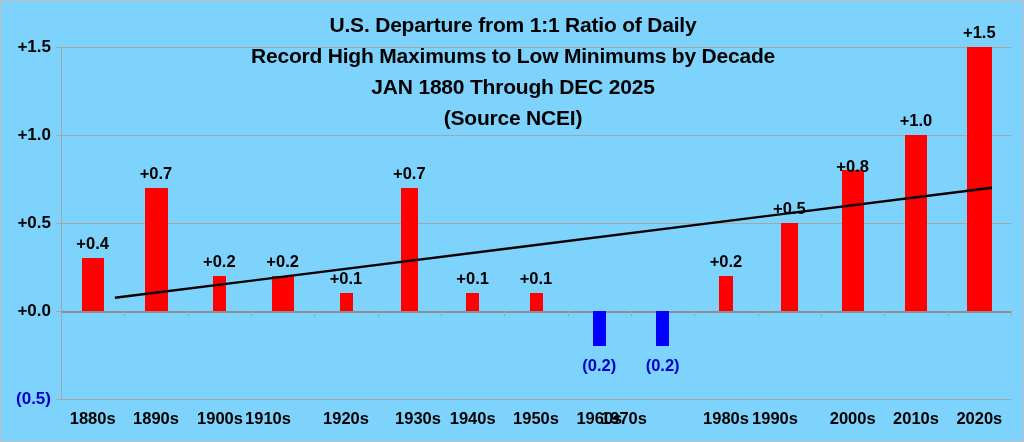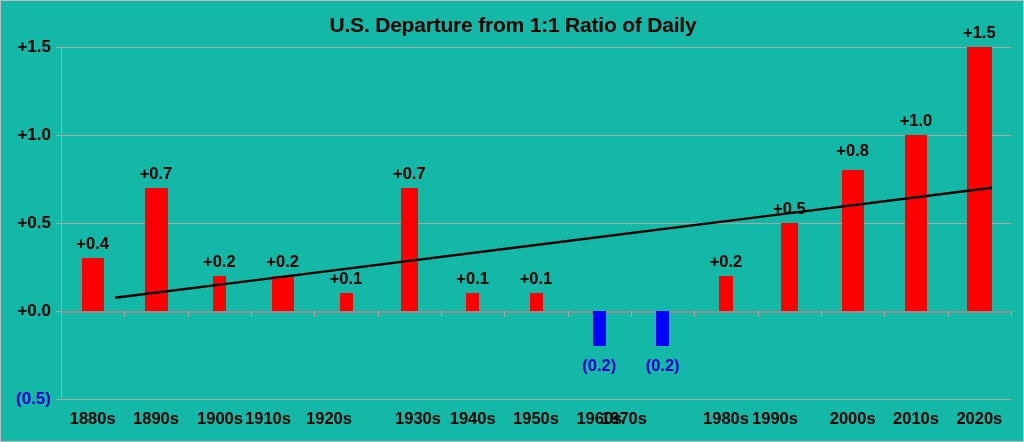--- a/index.html
+++ b/index.html
@@ -7,21 +7,21 @@
     padding: 0;
     background: #ffffff;
   }
   body {
     font-family: "Liberation Sans", sans-serif;
   }
   #chart-root {
     position: relative;
     width: 1024px;
     height: 442px;
-    background: #14b8a6;
+    background: #7dd3fc;
     border: 1px solid #bfbfbf;
     box-sizing: border-box;
     overflow: hidden;
   }
   
   .chart-title {
     position: absolute;
     left: 0;
     top: 8px;
     width: 1024px;
@@ -133,20 +133,23 @@
     z-index: 4;
   }
 </style>
 </head>
 <body>
 
 <div id="chart-root">
 
   <div class="chart-title">
     <div class="tline">U.S. Departure from 1:1 Ratio of Daily</div>
+    <div class="tline">Record High Maximums to Low Minimums by Decade</div>
+    <div class="tline">JAN 1880 Through DEC 2025</div>
+    <div class="tline">(Source NCEI)</div>
   </div>
 
   <div id="y-labels">
       <div class="ylabel" style="top: 46px; right: 972px;">+1.5</div>
       <div class="ylabel" style="top: 134px; right: 972px;">+1.0</div>
       <div class="ylabel" style="top: 222px; right: 972px;">+0.5</div>
       <div class="ylabel" style="top: 310px; right: 972px;">+0.0</div>
       <div class="ylabel neg" style="top: 398px; right: 972px;">(0.5)</div>
     </div>
 
@@ -207,31 +210,31 @@
       <div class="bar-label" style="left: 218.333px; top: 250.8px;">+0.2</div>
       <div class="bar-label" style="left: 281.667px; top: 250.8px;">+0.2</div>
       <div class="bar-label" style="left: 345px; top: 268.4px;">+0.1</div>
       <div class="bar-label" style="left: 408.333px; top: 162.8px;">+0.7</div>
       <div class="bar-label" style="left: 471.667px; top: 268.4px;">+0.1</div>
       <div class="bar-label" style="left: 535px; top: 268.4px;">+0.1</div>
       <div class="bar-label neg" style="left: 598.333px; top: 355.2px;">(0.2)</div>
       <div class="bar-label neg" style="left: 661.667px; top: 355.2px;">(0.2)</div>
       <div class="bar-label" style="left: 725px; top: 250.8px;">+0.2</div>
       <div class="bar-label" style="left: 788.333px; top: 198px;">+0.5</div>
-      <div class="bar-label" style="left: 851.667px; top: 140px;">+0.8</div>
+      <div class="bar-label" style="left: 851.667px; top: 156px;">+0.8</div>
       <div class="bar-label" style="left: 915px; top: 110px;">+1.0</div>
       <div class="bar-label" style="left: 978.333px; top: 22px;">+1.5</div>
     </div>
 
   <div id="x-labels">
       <div class="xlabel" style="left: 91.6667px;">1880s</div>
       <div class="xlabel" style="left: 155px;">1890s</div>
       <div class="xlabel" style="left: 219px;">1900s</div>
       <div class="xlabel" style="left: 267px;">1910s</div>
-      <div class="xlabel" style="left: 328px;">1920s</div>
+      <div class="xlabel" style="left: 345px;">1920s</div>
       <div class="xlabel" style="left: 417px;">1930s</div>
       <div class="xlabel" style="left: 471.667px;">1940s</div>
       <div class="xlabel" style="left: 535px;">1950s</div>
       <div class="xlabel" style="left: 598.333px;">1960s</div>
       <div class="xlabel" style="left: 623px;">1970s</div>
       <div class="xlabel" style="left: 725px;">1980s</div>
       <div class="xlabel" style="left: 774px;">1990s</div>
       <div class="xlabel" style="left: 851.667px;">2000s</div>
       <div class="xlabel" style="left: 915px;">2010s</div>
       <div class="xlabel" style="left: 978.333px;">2020s</div>

